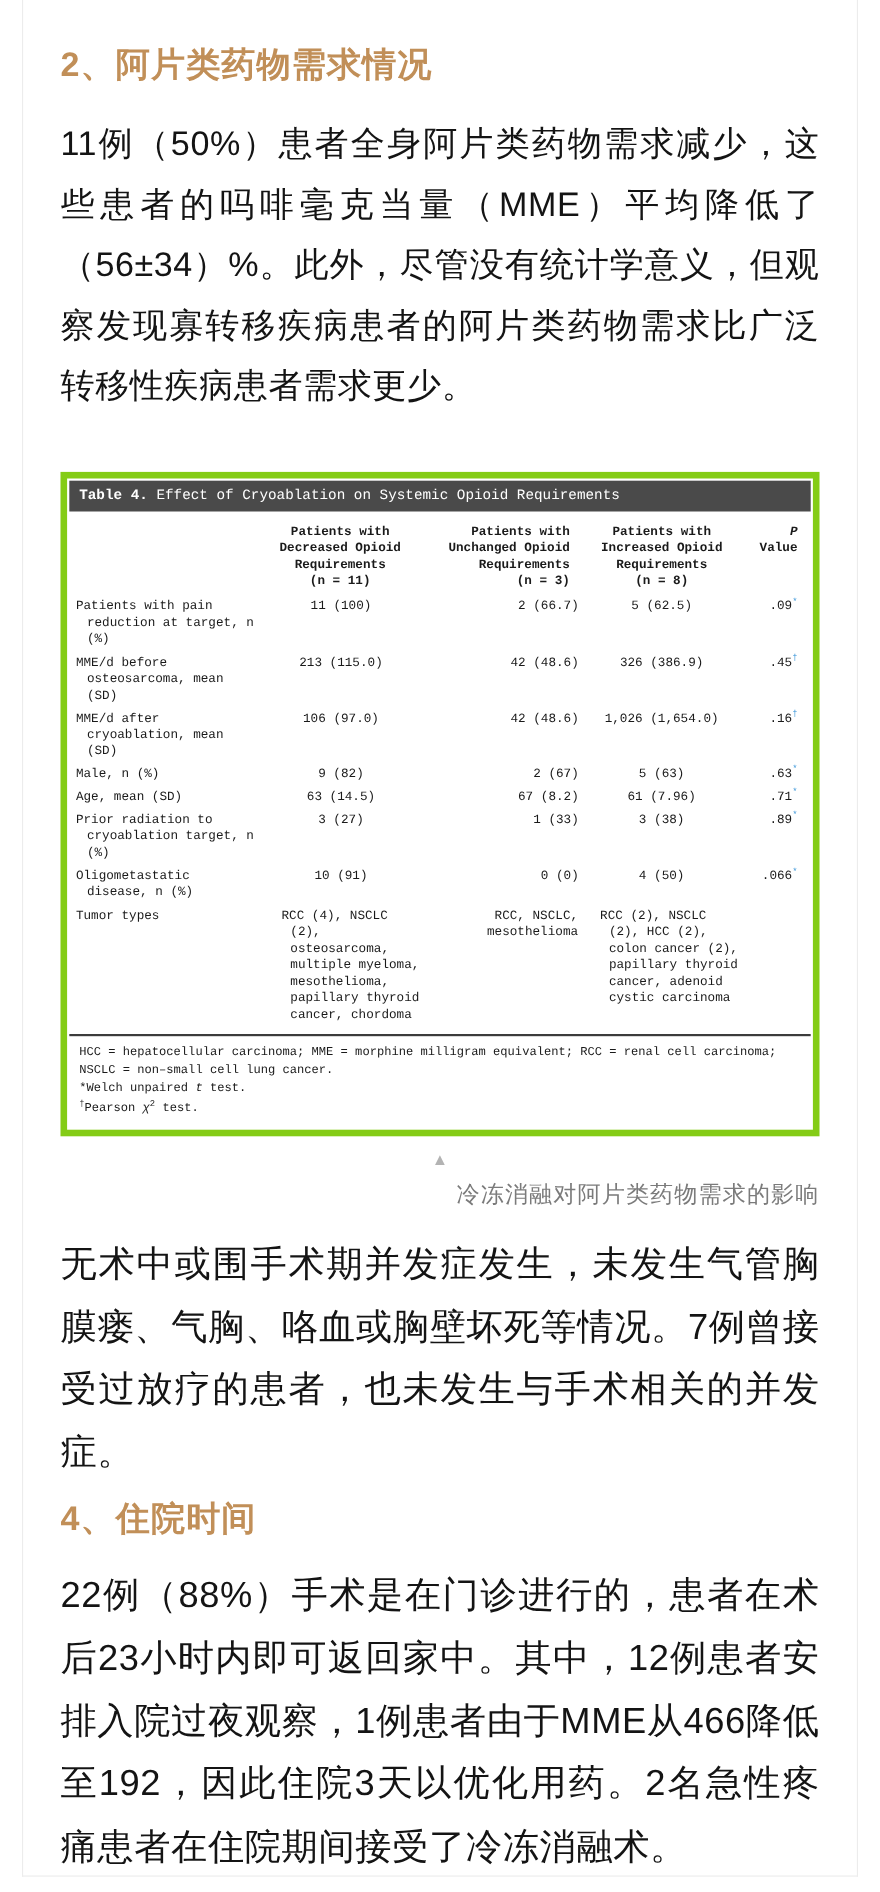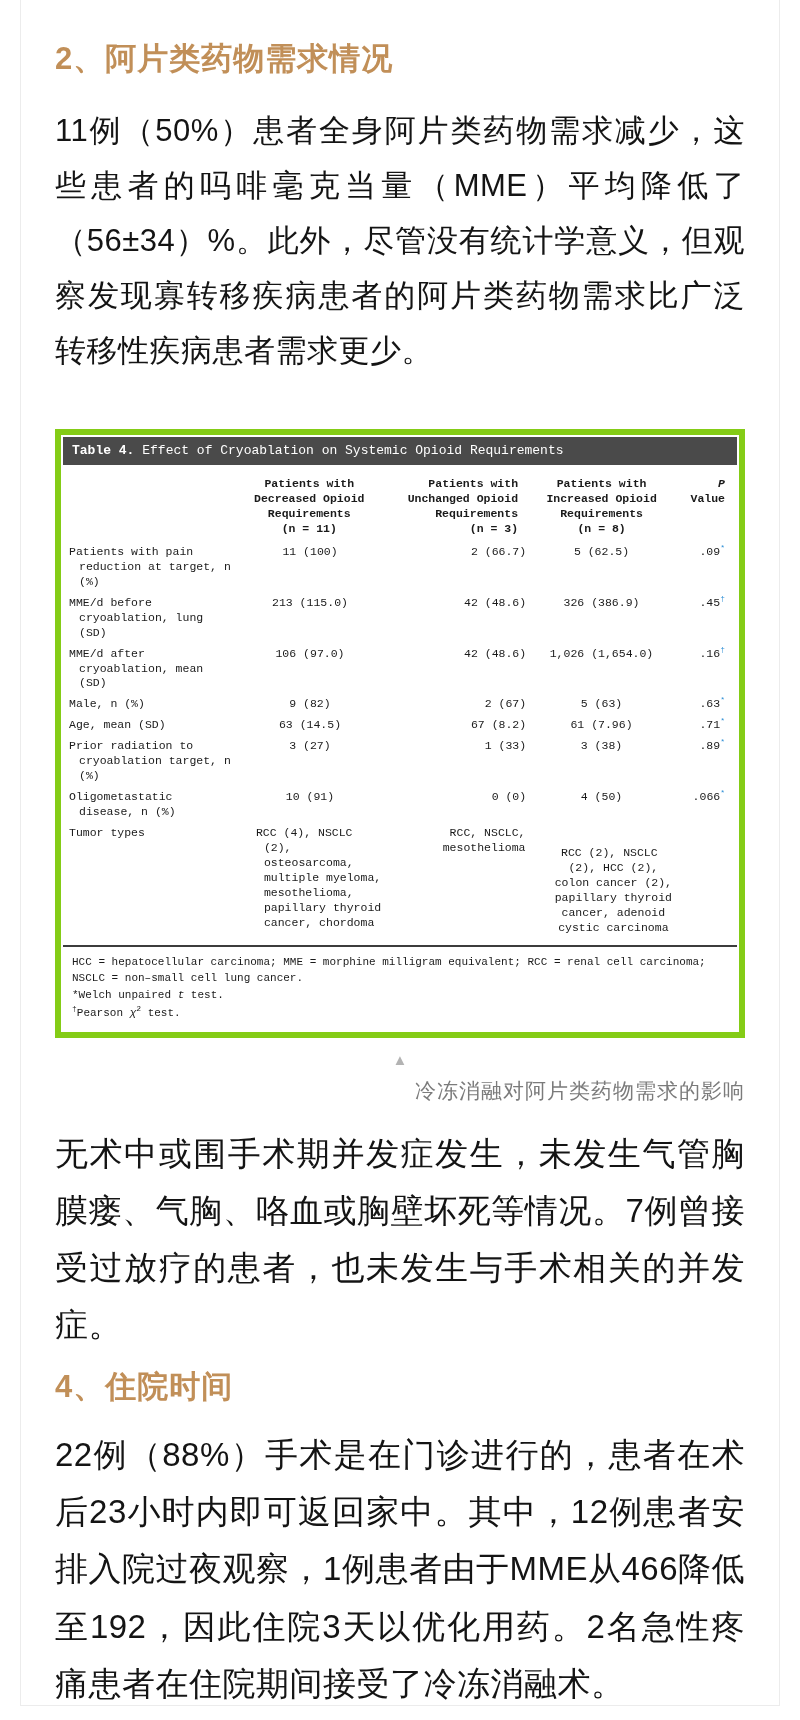--- a/index.html
+++ b/index.html
@@ -59,21 +59,21 @@
   .col-1 { width:166px; text-align:center; }
   .col-2 { width:152px; text-align:right; }
   .col-3 { width:158px; text-align:center; }
   .col-p { width:60px; text-align:right; padding-right:6px; }
   .hdr .c { font-weight:bold; padding-top:6px; padding-bottom:5px; }
   .hdr .col-1,.hdr .col-2,.hdr .col-3 { padding-left:10px; padding-right:10px; }
   .hdr .col-p { font-weight:bold; }
   .pit { font-style:italic; }
   sup.mk { color:#2e8fd6; font-size:8px; vertical-align:super; line-height:0; }
   .v-left { text-align:left; padding-left:32px; text-indent:-8px; }
-  .v-left3 { text-align:center; padding-left:26px; text-indent:-8px;margin-top:20px; }
+  .v-left3 { text-align:left; padding-left:26px; text-indent:-8px; }
   .tf-foot {
     margin-top:6px;
     border-top:2px solid #3c3c3c;
     padding:7px 9px 9px 9px;
     font-size:11px;
     line-height:1.5;
     color:#1a1a1a;
   }
   .tf-foot .it { font-style:italic; }
   .tf-foot sup { font-size:8px; }
@@ -135,21 +135,21 @@
       </div>
 
       <div class="trow">
         <div class="c col-lbl">Patients with pain reduction at target, n (%)</div>
         <div class="c col-1">11 (100)</div>
         <div class="c col-2">2 (66.7)</div>
         <div class="c col-3">5 (62.5)</div>
         <div class="c col-p"><span>.09</span><sup class="mk">*</sup></div>
       </div>
       <div class="trow">
-        <div class="c col-lbl">MME/d before cryoablation, lung (SD)</div>
+        <div class="c col-lbl">MME/d before osteosarcoma, mean (SD)</div>
         <div class="c col-1">213 (115.0)</div>
         <div class="c col-2">42 (48.6)</div>
         <div class="c col-3">326 (386.9)</div>
         <div class="c col-p"><span>.45</span><sup class="mk">†</sup></div>
       </div>
       <div class="trow">
         <div class="c col-lbl">MME/d after cryoablation, mean (SD)</div>
         <div class="c col-1">106 (97.0)</div>
         <div class="c col-2">42 (48.6)</div>
         <div class="c col-3">1,026 (1,654.0)</div>

